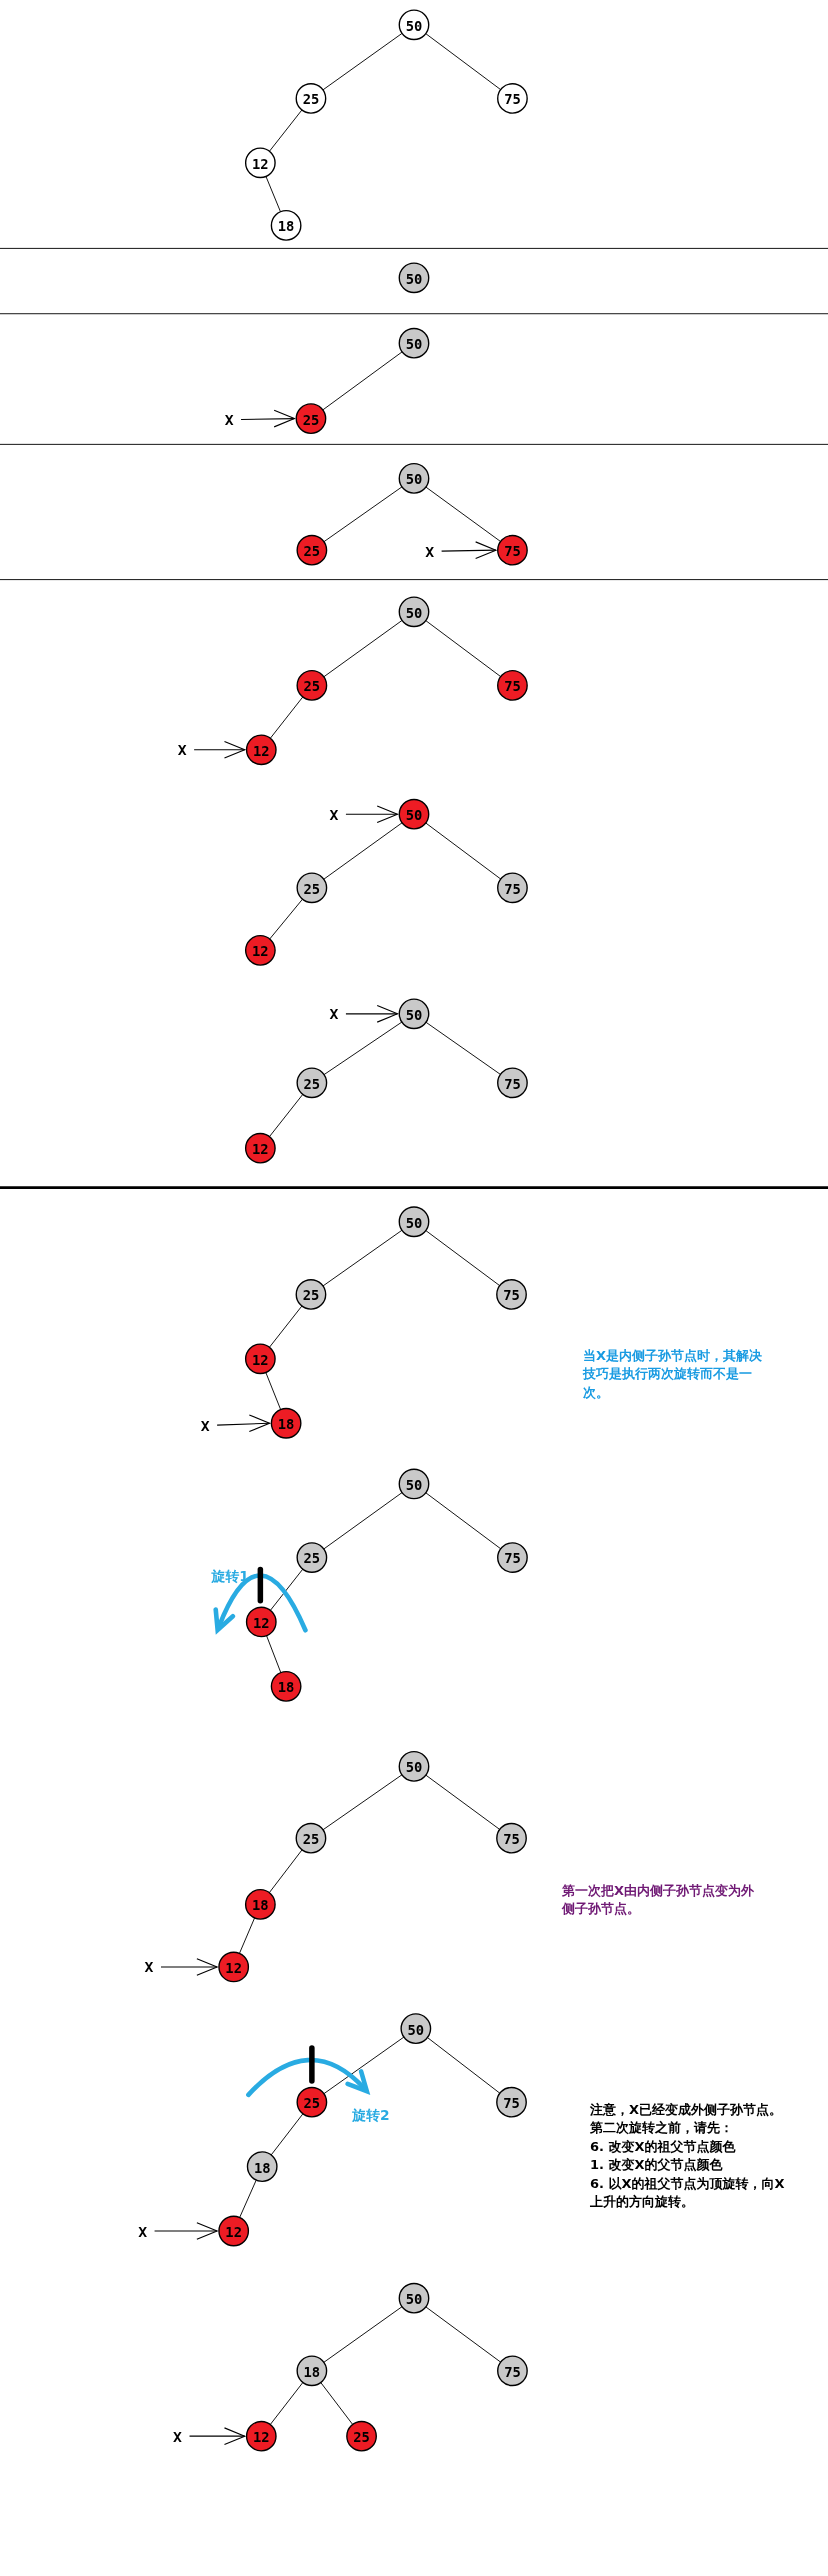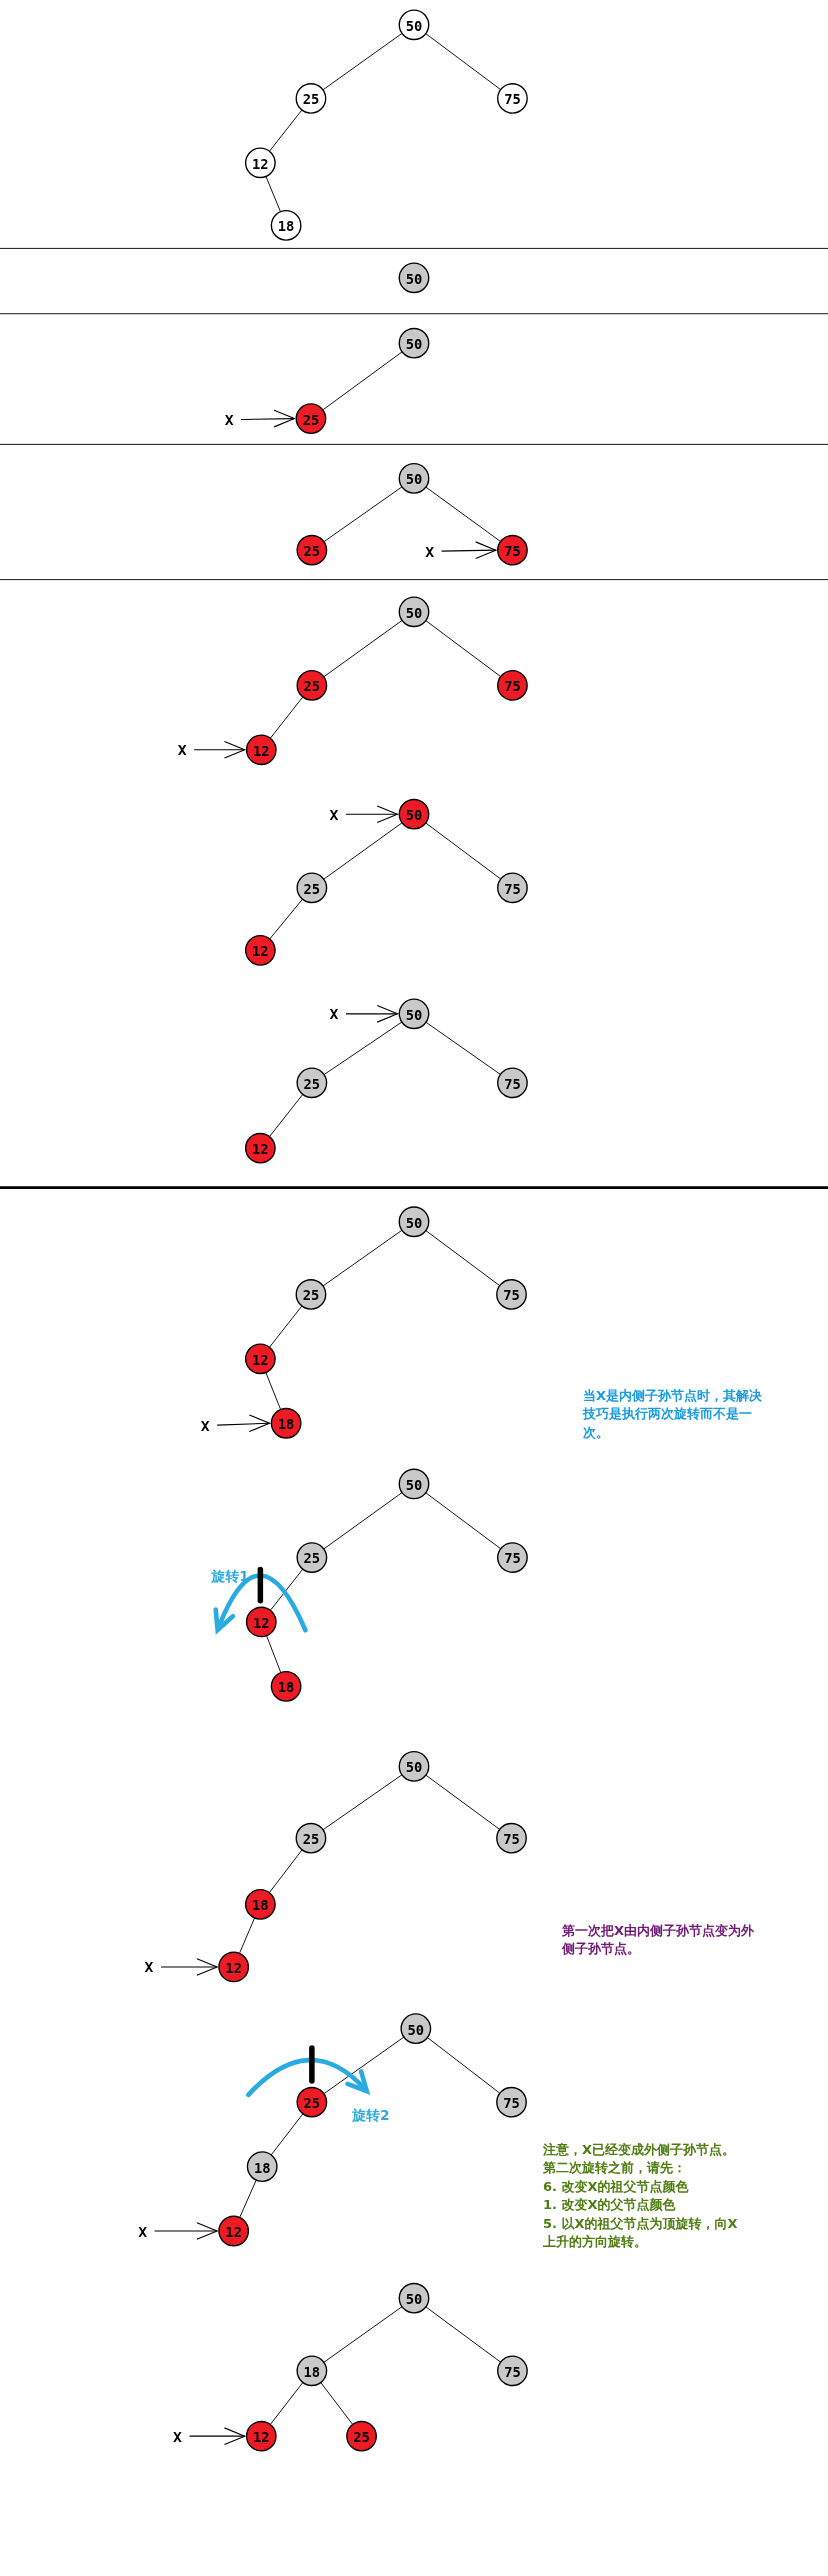--- a/index.html
+++ b/index.html
@@ -1,19 +1,19 @@
 <!DOCTYPE html>
 <html style="font-size:14.7px"><head>
 <meta charset="utf-8">
 <style>
   html,body{margin:0;padding:0;background:#ffffff;}
   body{width:828px;height:2576px;font-family:"DejaVu Sans",sans-serif;}
   .canvas{position:relative;width:828px;height:2576px;background:#fff;overflow:hidden;border-radius:8px;}
   .canvas svg{position:absolute;left:0;top:0;}
-  #notes-layer{position:absolute;left:0;top:0;width:828px;height:2000px;pointer-events:none;margin-top:40px;}
+  #notes-layer{position:absolute;left:0;top:0;width:828px;height:2000px;pointer-events:none;}
   .note{position:absolute;color:#199BE2;font-weight:bold;font-size:13px;line-height:18.4px;
         font-family:"DejaVu Sans",sans-serif;white-space:nowrap;}
   .nodelabel{font-family:"DejaVu Sans Mono",monospace;font-size:15px;font-weight:bold;
              text-anchor:middle;dominant-baseline:central;fill:#000;}
   .xlabel{font-family:"DejaVu Sans Mono",monospace;font-size:16px;font-weight:bold;
           text-anchor:middle;dominant-baseline:central;fill:#000;}
   .rotlabel{font-family:"DejaVu Sans",sans-serif;font-size:15px;font-weight:bold;
             dominant-baseline:central;}
 </style>
 </head>
@@ -200,23 +200,23 @@
   <div id="notes-layer">
       <div class="note" style="left: 583px; top: 1347px; color: rgb(25, 155, 226);">
         <div>当X是内侧子孙节点时，其解决</div>
         <div>技巧是执行两次旋转而不是一</div>
         <div>次。</div>
       </div>
       <div class="note" style="left: 562px; top: 1882px; color: #701a75;">
         <div>第一次把X由内侧子孙节点变为外</div>
         <div>侧子孙节点。</div>
       </div>
-      <div class="note" style="left: 543px; top: 2101px; color: #4d7c0f;">
+      <div class="note" style="left: 590px; top: 2101px; color: #000000;">
         <div>注意，X已经变成外侧子孙节点。</div>
         <div>第二次旋转之前，请先：</div>
         <div>6.  改变X的祖父节点颜色</div>
         <div>1.  改变X的父节点颜色</div>
-        <div>5.  以X的祖父节点为顶旋转，向X</div>
+        <div>6.  以X的祖父节点为顶旋转，向X</div>
         <div>上升的方向旋转。</div>
       </div>
     </div>
 </div>
 
 
 </body></html>

